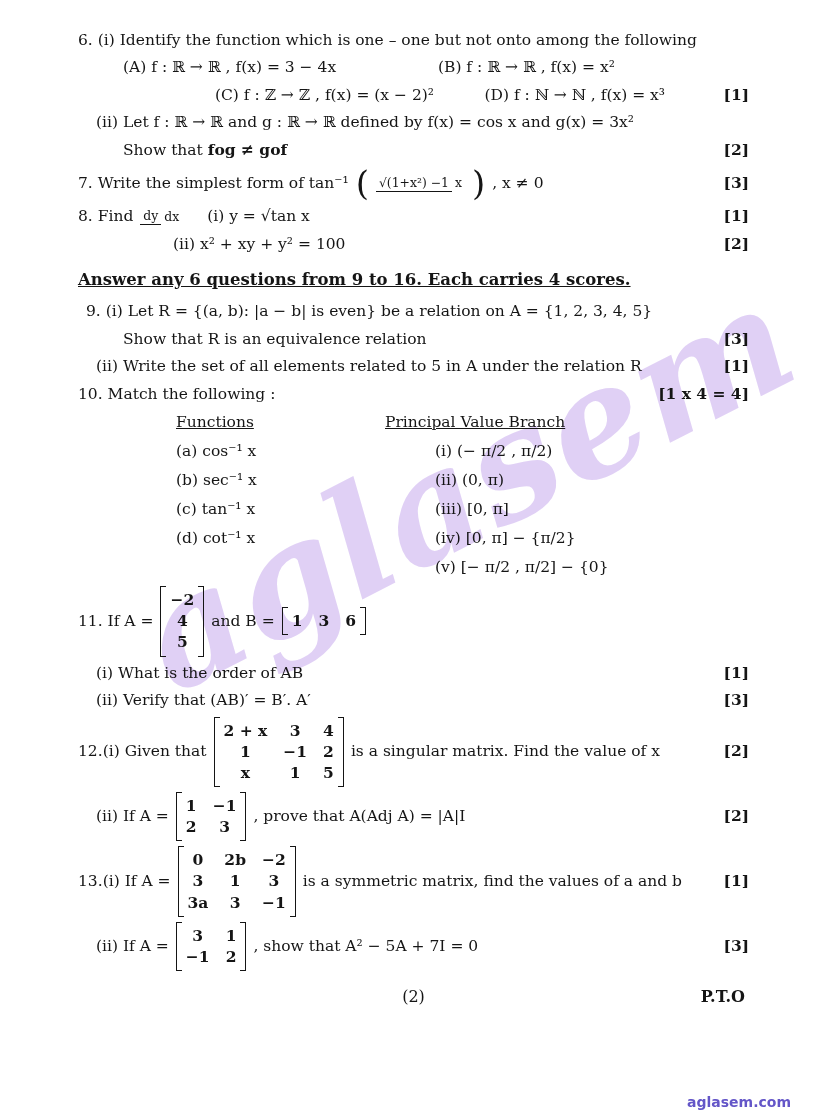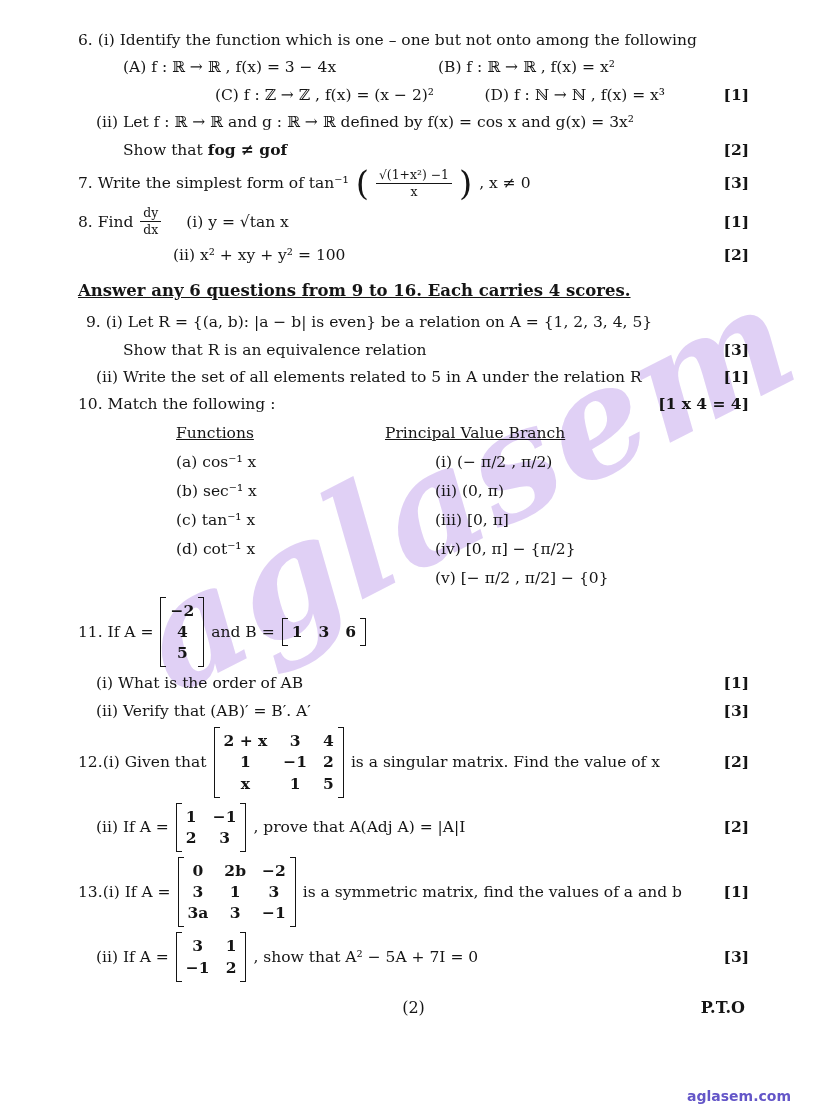--- a/index.html
+++ b/index.html
@@ -9,37 +9,37 @@
   .flexline{display:flex;align-items:center;justify-content:space-between;margin:5px 0;line-height:1.45;}
   .row{display:inline-flex;align-items:center;gap:7px;flex-wrap:wrap;}
   .grow{flex:1;text-align:center;}
   .mark{font-weight:bold;white-space:nowrap;margin-left:12px;}
   .ind05{margin-left:8px;}
   .ind1{margin-left:18px;}
   .ind2{margin-left:45px;}
   .ind3{margin-left:95px;}
   .optcol{display:inline-block;width:310px;}
   .heading{font-size:16.5px;font-weight:bold;text-decoration:underline;margin:15px 0 11px 0;}
-  .frac{display:inline-flex;flex-direction:column;align-items:center;text-align:left;font-size:0.8em;line-height:1.3;vertical-align:middle;}
+  .frac{display:inline-flex;flex-direction:row;align-items:center;text-align:left;font-size:0.8em;line-height:1.3;vertical-align:middle;}
   .frac .fn{border-bottom:1px solid #151515;padding:0 3px;}
   .frac .fd{padding:0 3px;}
   .bigparen{font-size:34px;font-weight:300;line-height:1;}
   .matrix{display:inline-grid;gap:1px 16px;padding:4px 10px;position:relative;text-align:center;font-weight:bold;line-height:1.3;}
   .matrix::before{content:"";position:absolute;left:0;top:0;bottom:0;width:5px;border:1.6px solid #151515;border-right:none;}
   .matrix::after{content:"";position:absolute;right:0;top:0;bottom:0;width:5px;border:1.6px solid #151515;border-left:none;}
   .match{margin:8px 0 10px 98px;}
   .match-grid{display:grid;grid-template-columns:198px auto;row-gap:13px;align-items:center;justify-content:start;gap:11px;}
   .underline{text-decoration:underline;}
   .pvb-item{padding-left:50px;}
   .mathbold{font-weight:bold;}
   .watermark{position:absolute;z-index:1;left:150px;top:560px;transform:rotate(-27deg);transform-origin:left center;font-size:150px;font-style:italic;font-weight:bold;color:rgba(186,150,232,0.45);white-space:nowrap;pointer-events:none;letter-spacing:2px;}
   .footer-line{position:relative;height:26px;margin-top:16px;font-size:16px;}
   .footer-center{position:absolute;left:50%;transform:translateX(-50%);}
   .footer-right{position:absolute;right:4px;font-weight:bold;}
-  .site{position:absolute;right:36px;bottom:10px;z-index:2;color:#6456c8;font-family:"DejaVu Sans","Liberation Sans",sans-serif;font-size:14px;font-weight:bold;text-decoration:none;}
+  .site{position:absolute;right:36px;bottom:4px;z-index:2;color:#6456c8;font-family:"DejaVu Sans","Liberation Sans",sans-serif;font-size:14px;font-weight:bold;text-decoration:none;}
 </style>
 </head>
 <body>
 
 <div class="page">
   <div class="watermark">aglasem</div>
 
   <main class="content">
 
     <div class="line">

